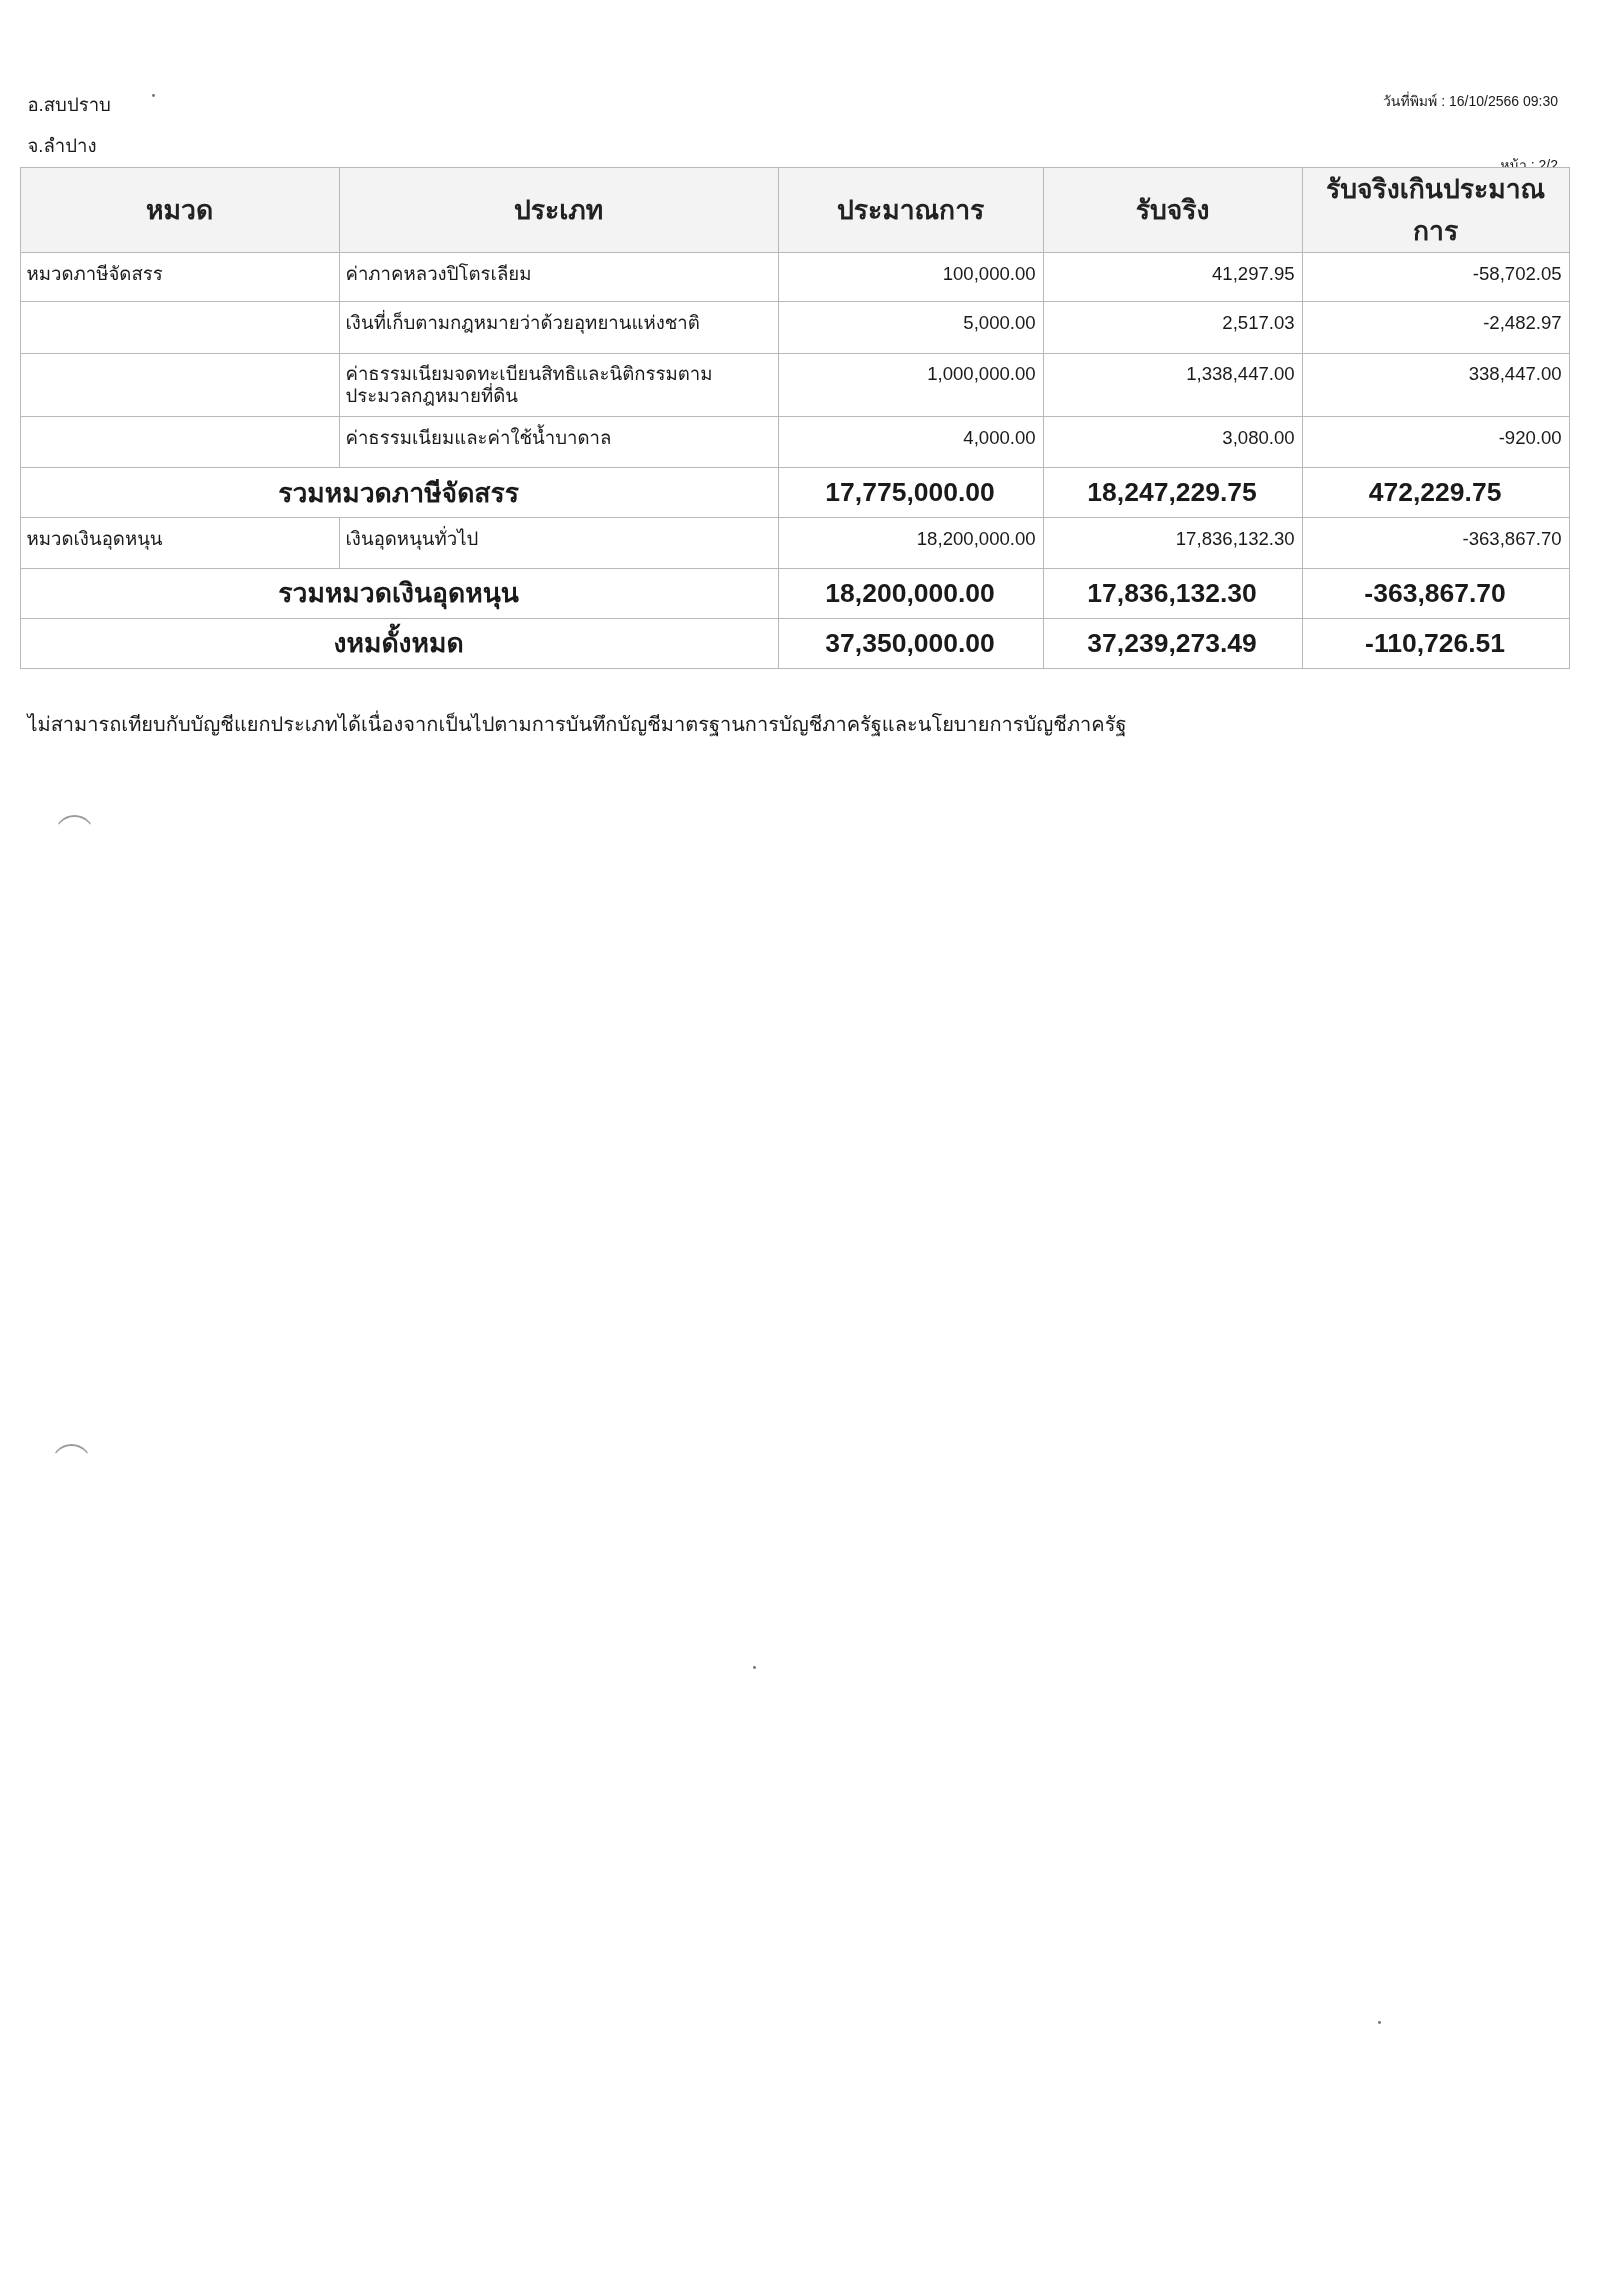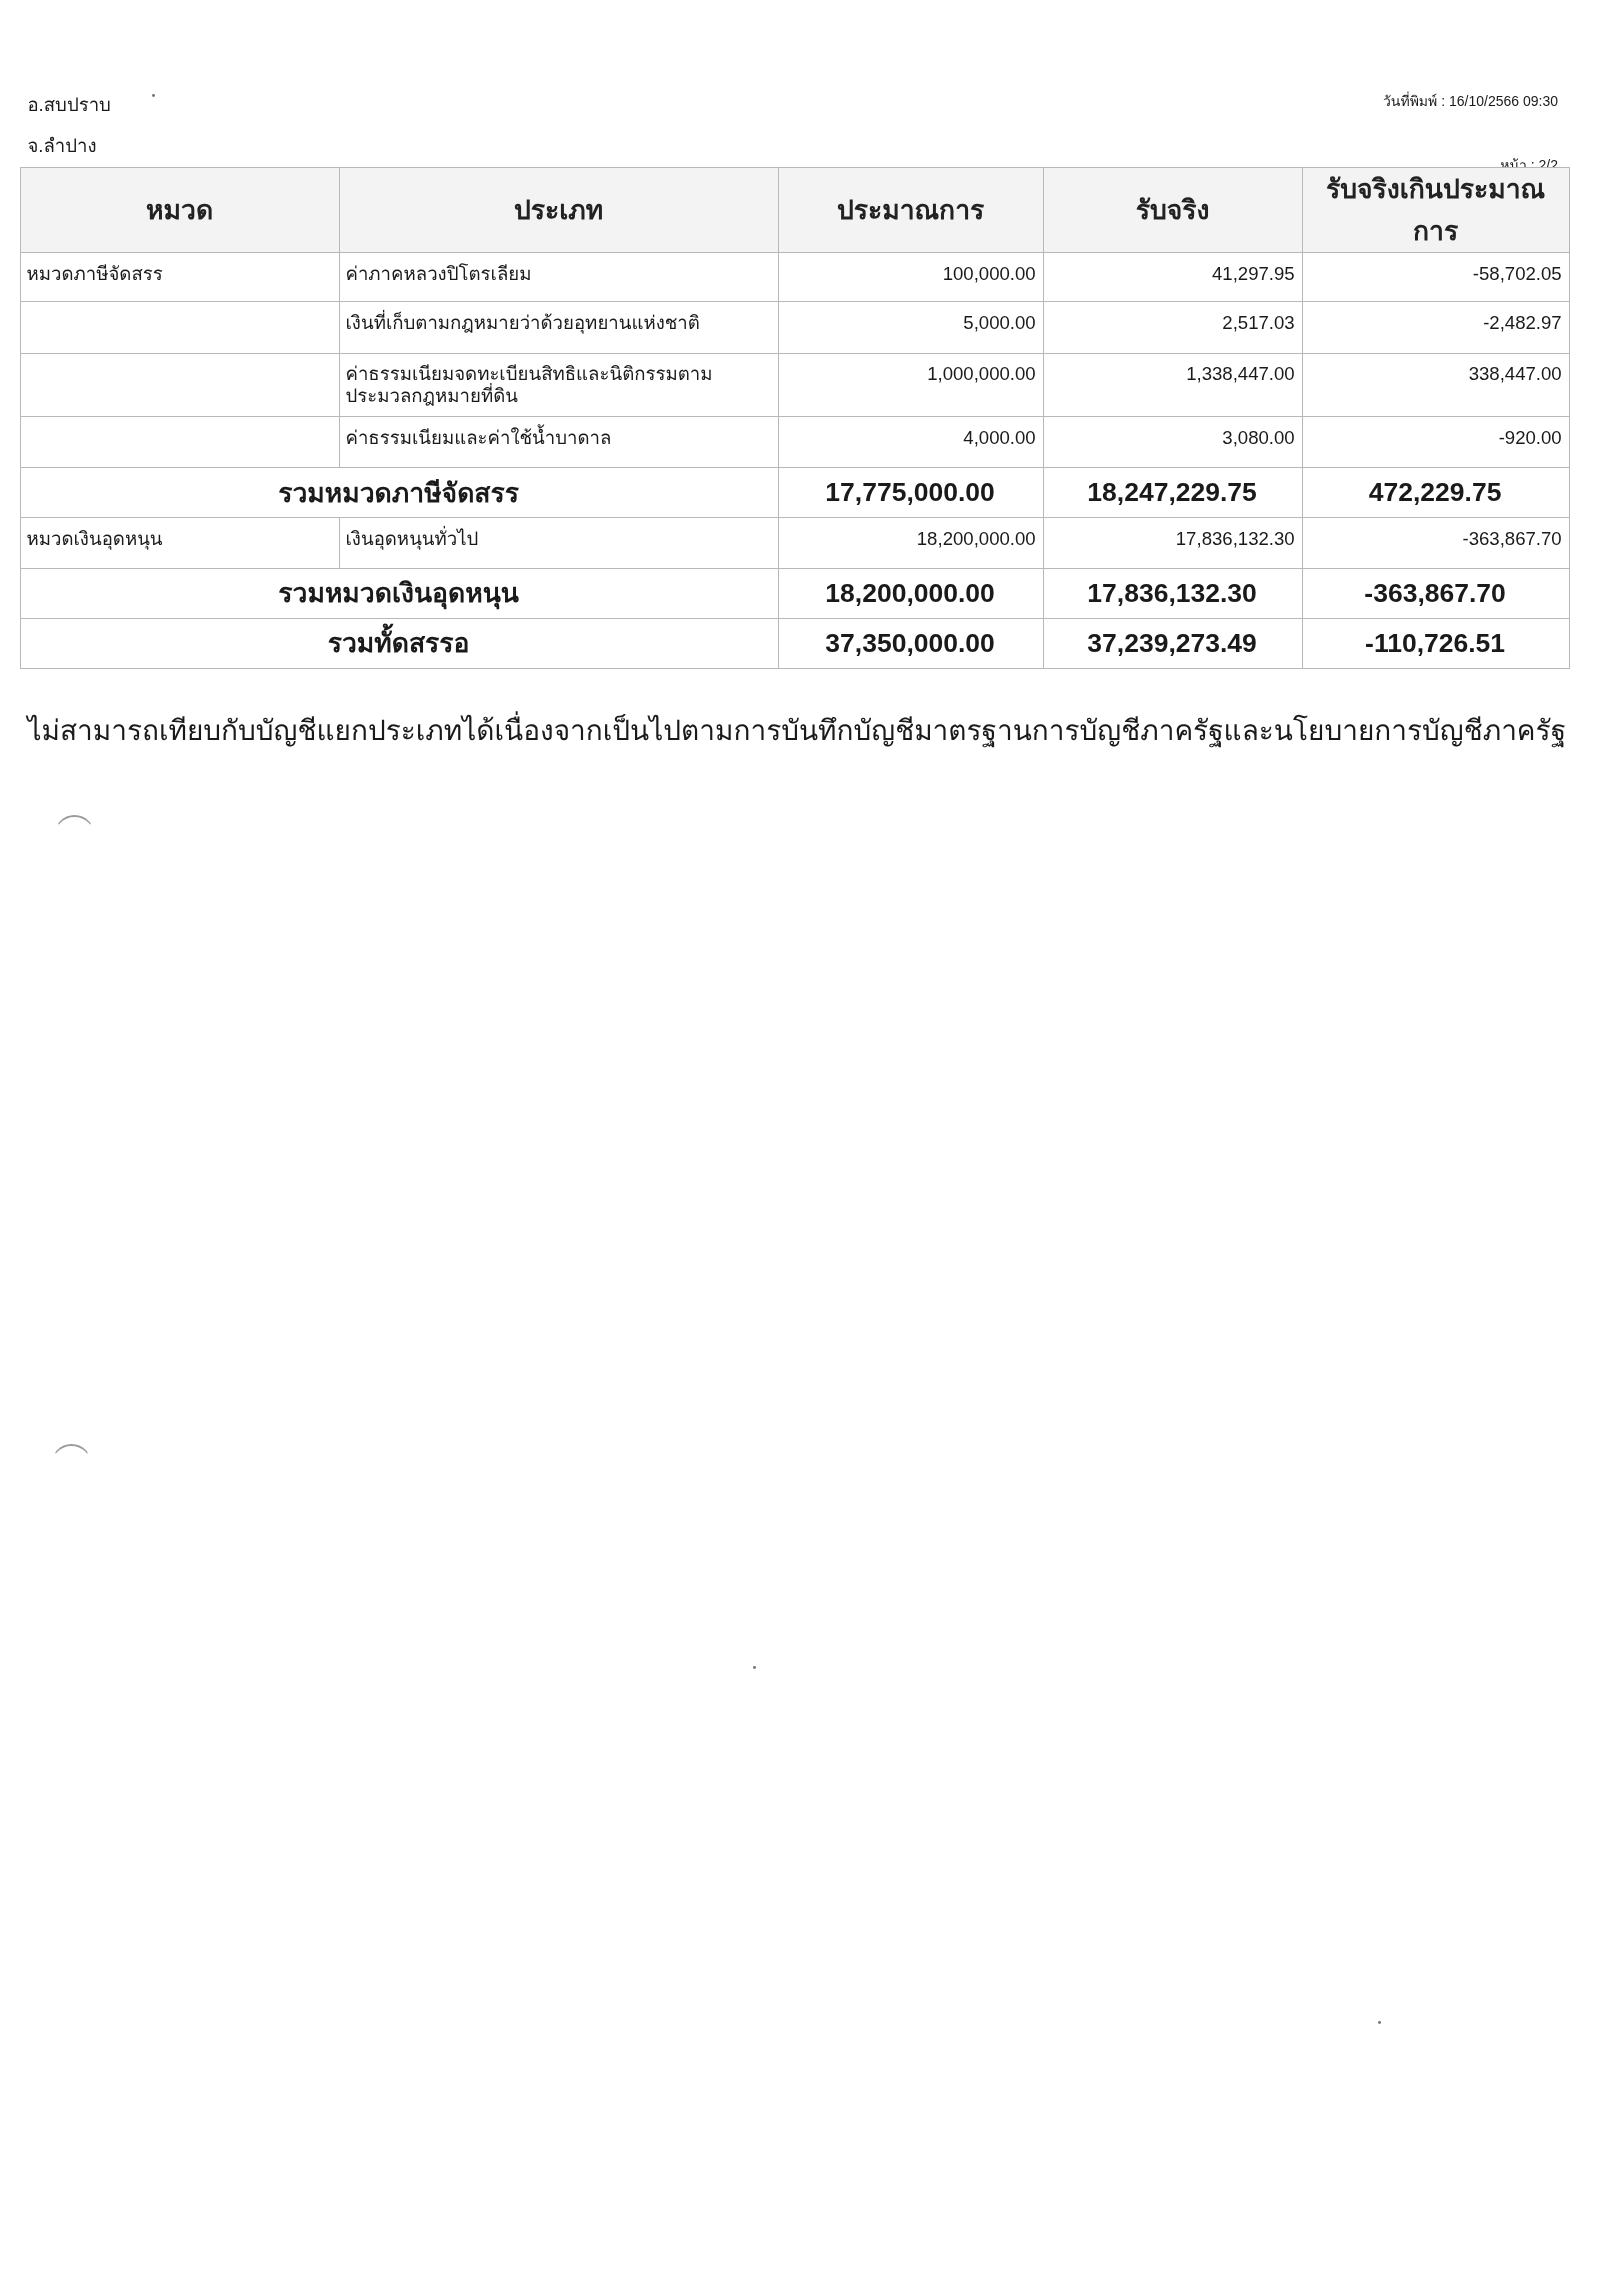--- a/index.html
+++ b/index.html
@@ -83,21 +83,21 @@
       vertical-align: middle;
       text-align: center;
       padding-right: 6.9px;
       letter-spacing: 0;
     }
 
     #footnote {
       position: absolute;
       left: 27.4px;
       top: 708px;
-      font-size: 28px;
+      font-size: 20px;
       color: #1a1a1a;
       text-align: right;
     }
 
     .punch {
       position: absolute;
       width: 39px;
       height: 39px;
       border-radius: 50%;
       border-top: 2px solid #9a9a9a;
@@ -183,21 +183,21 @@
       <td class="num">17,836,132.30</td>
       <td class="num">-363,867.70</td>
     </tr>
     <tr class="sum">
       <td colspan="2">รวมหมวดเงินอุดหนุน</td>
       <td>18,200,000.00</td>
       <td>17,836,132.30</td>
       <td>-363,867.70</td>
     </tr>
     <tr class="sum">
-      <td colspan="2">รวมทั้ดสรรอ</td>
+      <td colspan="2">งหมดั้งหมด</td>
       <td>37,350,000.00</td>
       <td>37,239,273.49</td>
       <td>-110,726.51</td>
     </tr>
   </tbody>
 </table>
 
 <div id="footnote">ไม่สามารถเทียบกับบัญชีแยกประเภทได้เนื่องจากเป็นไปตามการบันทึกบัญชีมาตรฐานการบัญชีภาครัฐและนโยบายการบัญชีภาครัฐ</div>
 
 <div id="punch-top" class="punch"></div>

